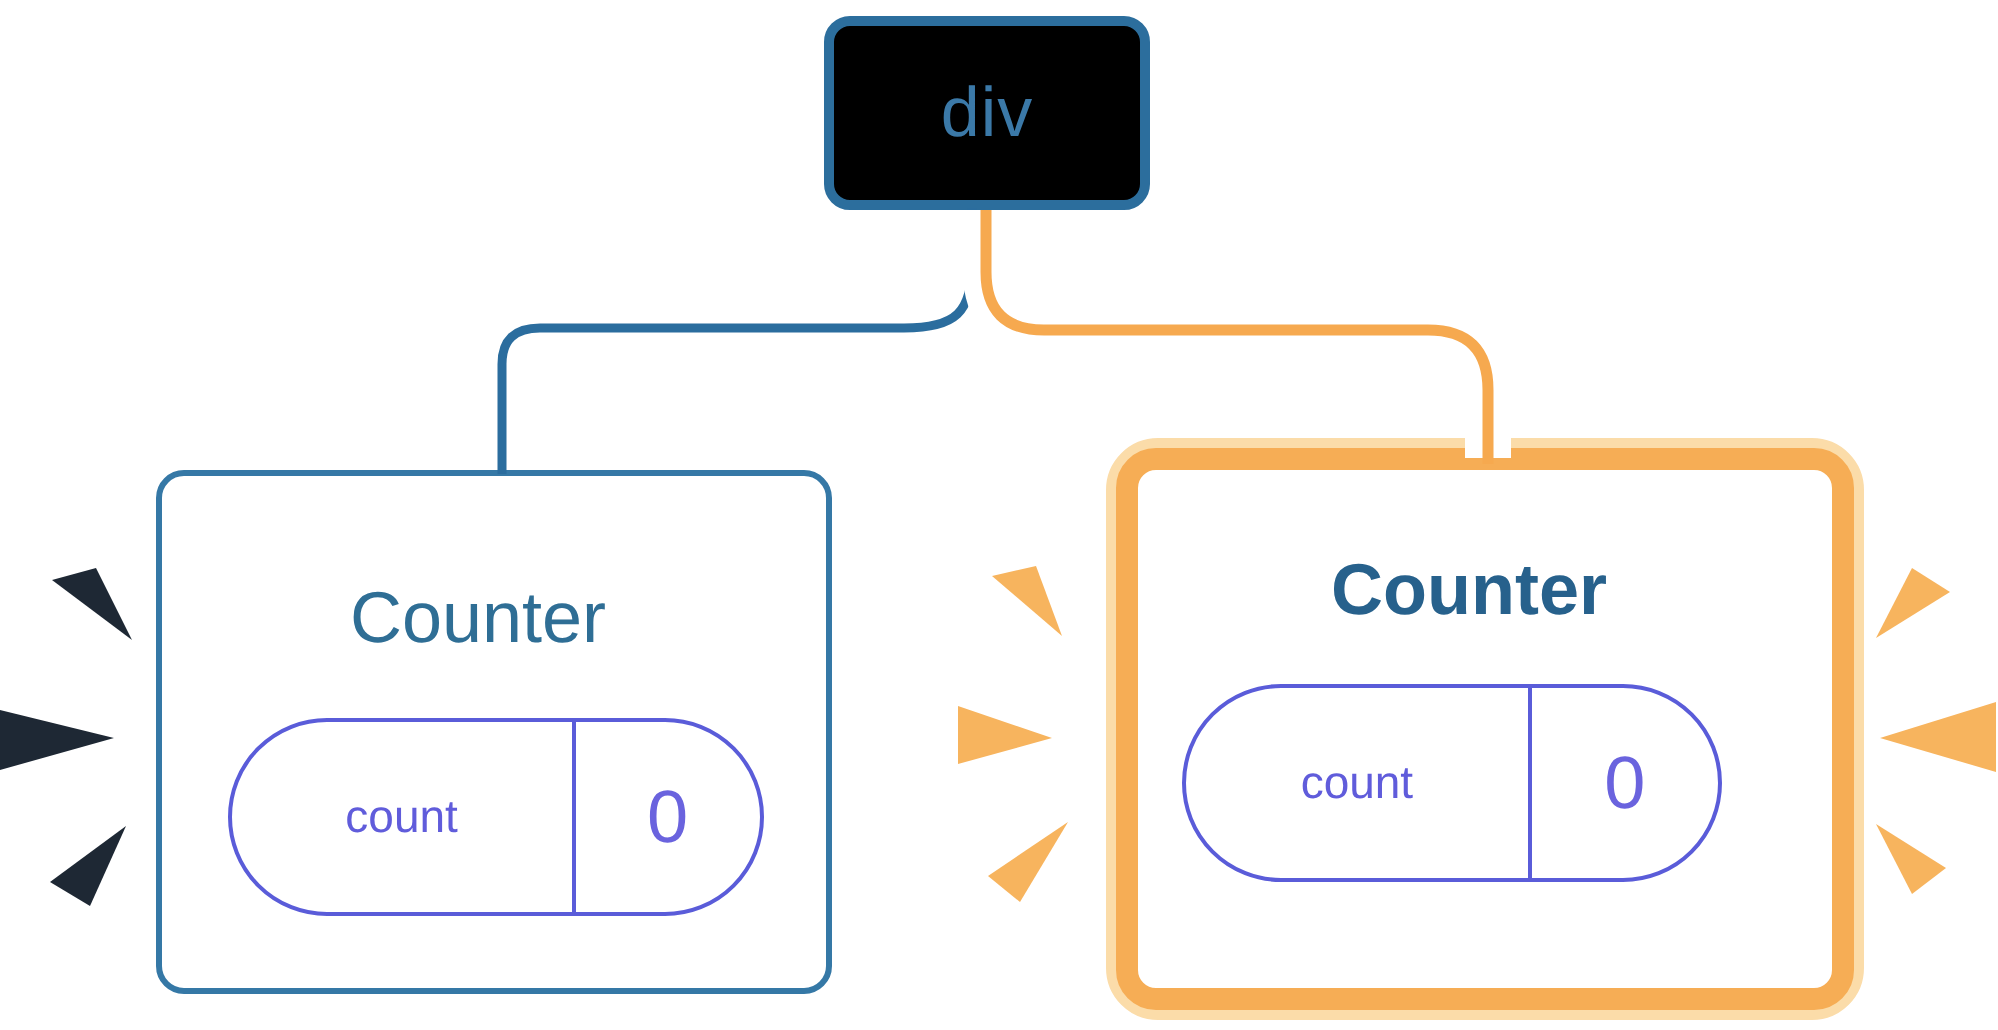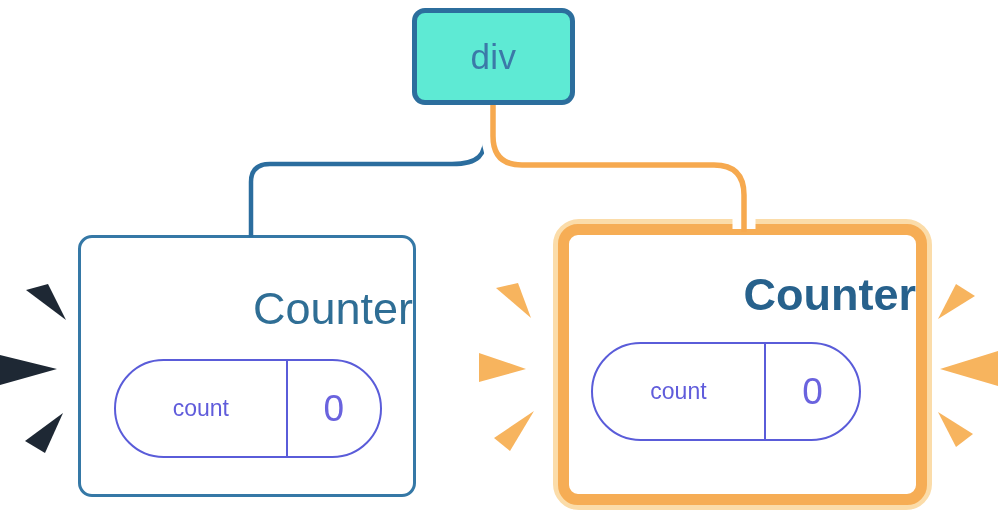--- a/index.html
+++ b/index.html
@@ -5,21 +5,21 @@
   html,body{margin:0;padding:0;}
   body{
     width:999px;height:515px;position:relative;background:#ffffff;
     font-family:"Liberation Sans", sans-serif;overflow:hidden;
   }
   *{box-sizing:border-box;}
 
   
   .node-root{
     position:absolute;left:412px;top:8px;width:163px;height:97px;
-    background:#5eead4;border:5px solid #2C6E9D;border-radius:13px;
+    background:#000000;border:5px solid #2C6E9D;border-radius:13px;
     display:flex;align-items:center;justify-content:center;z-index:2;
   }
   .node-root .label{
     color:#3B79A8;font-size:35px;font-weight:500;letter-spacing:.5px;
   }
 
   
   svg.connectors{position:absolute;left:0;top:0;z-index:3;pointer-events:none;}
 
   
@@ -33,22 +33,22 @@
     position:absolute;left:553px;top:219px;width:379px;height:291px;
     border:5px solid #FBDCA9;border-radius:26px;background:#FBDCA9;z-index:2;
   }
   .card-right-inner{
     position:absolute;left:0;top:0;right:0;bottom:0;
     background:#ffffff;border:11px solid #F6AD55;border-radius:20px;
   }
 
   
   .card-title{
-    position:absolute;left:0;right:0;top:45px;height:52px;line-height:52px;
-    text-align:right;font-size:45px;color:#2F6E95;font-weight:500;
+    position:absolute;left:0;right:16px;top:45px;height:52px;line-height:52px;
+    text-align:center;font-size:36px;color:#2F6E95;font-weight:500;
   }
   .card-right .card-title{color:#27618C;font-weight:700;top:34px;}
 
   .pill{
     position:absolute;border:2px solid #5A5CD9;border-radius:50px;
     display:flex;overflow:hidden;background:#ffffff;
   }
   .card-left .pill{left:33px;top:121px;width:268px;height:99px;}
   .card-right .pill{left:22px;top:107px;width:270px;height:99px;}
   .pill .key{

